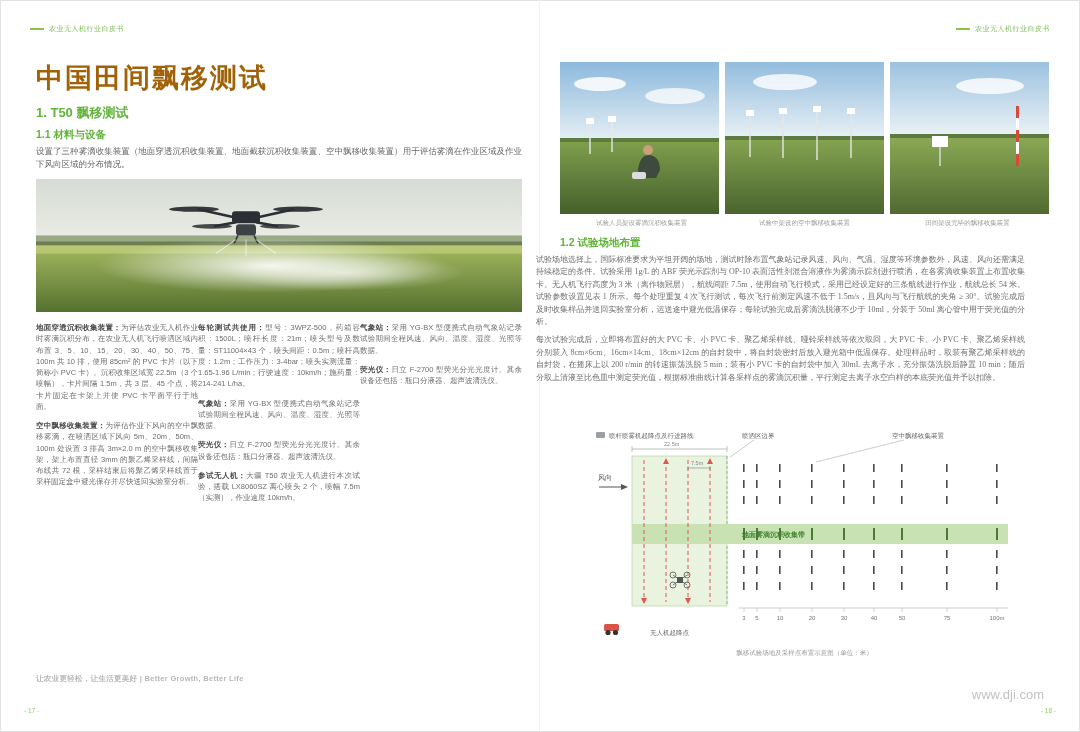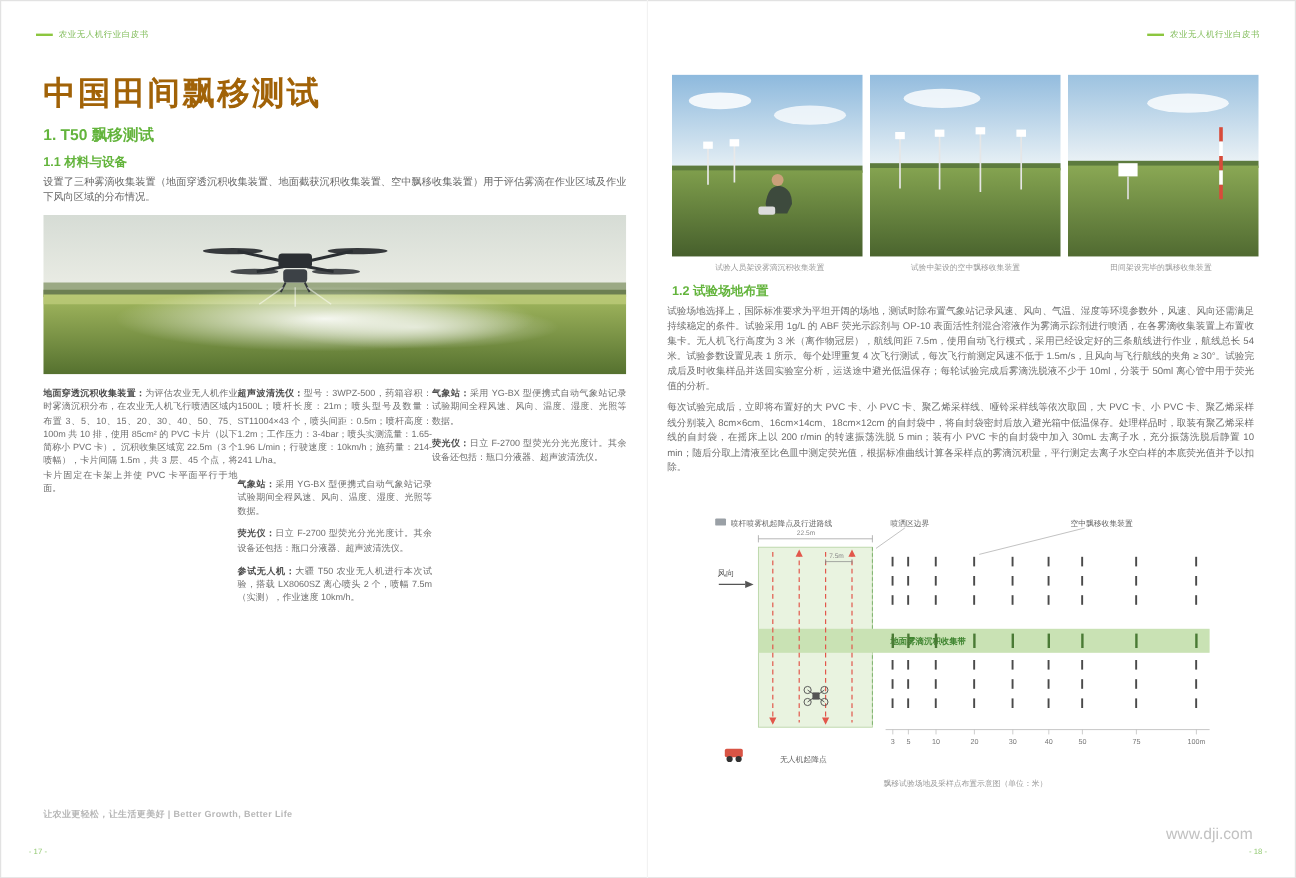--- a/index.html
+++ b/index.html
@@ -40,21 +40,21 @@
   .pnum-l { left:24px; } .pnum-r { right:24px; }
 
   
   .photos { position:absolute; left:560px; top:62px; width:489px; height:152px; display:flex; gap:6px; }
   .photo { flex:1; overflow:hidden; }
   .photo svg { display:block; width:100%; height:100%; }
   .caps { position:absolute; left:560px; top:219px; width:489px; display:flex; }
   .caps span { flex:1; text-align:center; font-size:6.5px; color:#9a9a9a; }
 
   .sec12 { position:absolute; left:560px; top:236px; font-size:10.5px; font-weight:bold; color:#63b43c; }
-  .rbody { position:absolute; left:556px; top:254px; width:489px; }
+  .rbody { position:absolute; left:536px; top:254px; width:489px;font-family:Liberation Serif, serif; }
   .rbody p { font-size:8px; line-height:1.55; color:#6e6e6e; text-align:justify; margin-bottom:6px; }
 
   .diagram { position:absolute; left:592px; top:428px; width:436px; height:218px; }
   .diagram svg { display:block; width:100%; height:100%; }
   .diag-cap { position:absolute; left:560px; top:649px; width:489px; text-align:center;
               font-size:6.5px; color:#9a9a9a; }
   .site { position:absolute; right:36px; top:687px; font-size:13px; color:#c2c2c2; }
 </style>
 </head>
 <body>
@@ -109,23 +109,24 @@
       <rect x="-10" y="5" width="20" height="11" rx="3" fill="#3c4146"></rect>
       <path d="M-8,16 L-12,24 M8,16 L12,24" stroke="#33373b" stroke-width="1.6"></path>
       <path d="M-10,20 L-30,34 M10,20 L30,34 M0,20 L0,36" stroke="#ffffff" stroke-width="1.2" opacity=".5"></path>
     </g>
   </svg>
 </div>
 
 <div class="cols">
   <div class="col">
     <p class="cp"><span class="lead">地面穿透沉积收集装置：</span><span>为评估农业无人机作业时雾滴沉积分布，在农业无人机飞行喷洒区域内布置 3、5、10、15、20、30、40、50、75、100m 共 10 排，使用 85cm² 的 PVC 卡片（以下简称小 PVC 卡）。沉积收集区域宽 22.5m（3 个喷幅），卡片间隔 1.5m，共 3 层、45 个点，将卡片固定在卡架上并使 PVC 卡平面平行于地面。</span></p>
+    <p class="cp"><span class="lead">空中飘移收集装置：</span><span>为评估作业下风向的空中飘移雾滴，在喷洒区域下风向 5m、20m、50m、100m 处设置 3 排高 3m×2.0 m 的空中飘移收集架，架上布置直径 3mm 的聚乙烯采样线，间隔布线共 72 根，采样结束后将聚乙烯采样线置于采样固定盒中避光保存并尽快送回实验室分析。</span></p>
   </div>
   <div class="col">
-    <p class="cp"><span class="lead">超声波清洗仪：</span><span>型号：3WPZ-500，药箱容积：1500L；喷杆长度：21m；喷头型号及数量：ST11004×43 个，喷头间距：0.5m；喷杆高度：1.2m；工作压力：3-4bar；喷头实测流量：1.65-1.96 L/min；行驶速度：10km/h；施药量：214-241 L/ha。</span></p>
+    <p class="cp"><span class="lead">每轮测试共使用：</span><span>型号：3WPZ-500，药箱容积：1500L；喷杆长度：21m；喷头型号及数量：ST11004×43 个，喷头间距：0.5m；喷杆高度：1.2m；工作压力：3-4bar；喷头实测流量：1.65-1.96 L/min；行驶速度：10km/h；施药量：214-241 L/ha。</span></p>
     <p class="cp"><span class="lead">气象站：</span><span>采用 YG-BX 型便携式自动气象站记录试验期间全程风速、风向、温度、湿度、光照等数据。</span></p>
     <p class="cp"><span class="lead">荧光仪：</span><span>日立 F-2700 型荧光分光光度计。其余设备还包括：瓶口分液器、超声波清洗仪。</span></p>
     <p class="cp"><span class="lead">参试无人机：</span><span>大疆 T50 农业无人机进行本次试验，搭载 LX8060SZ 离心喷头 2 个，喷幅 7.5m（实测），作业速度 10km/h。</span></p>
   </div>
   <div class="col">
     <p class="cp"><span class="lead">气象站：</span><span>采用 YG-BX 型便携式自动气象站记录试验期间全程风速、风向、温度、湿度、光照等数据。</span></p>
     <p class="cp"><span class="lead">荧光仪：</span><span>日立 F-2700 型荧光分光光度计。其余设备还包括：瓶口分液器、超声波清洗仪。</span></p>
   </div>
 </div>
 

